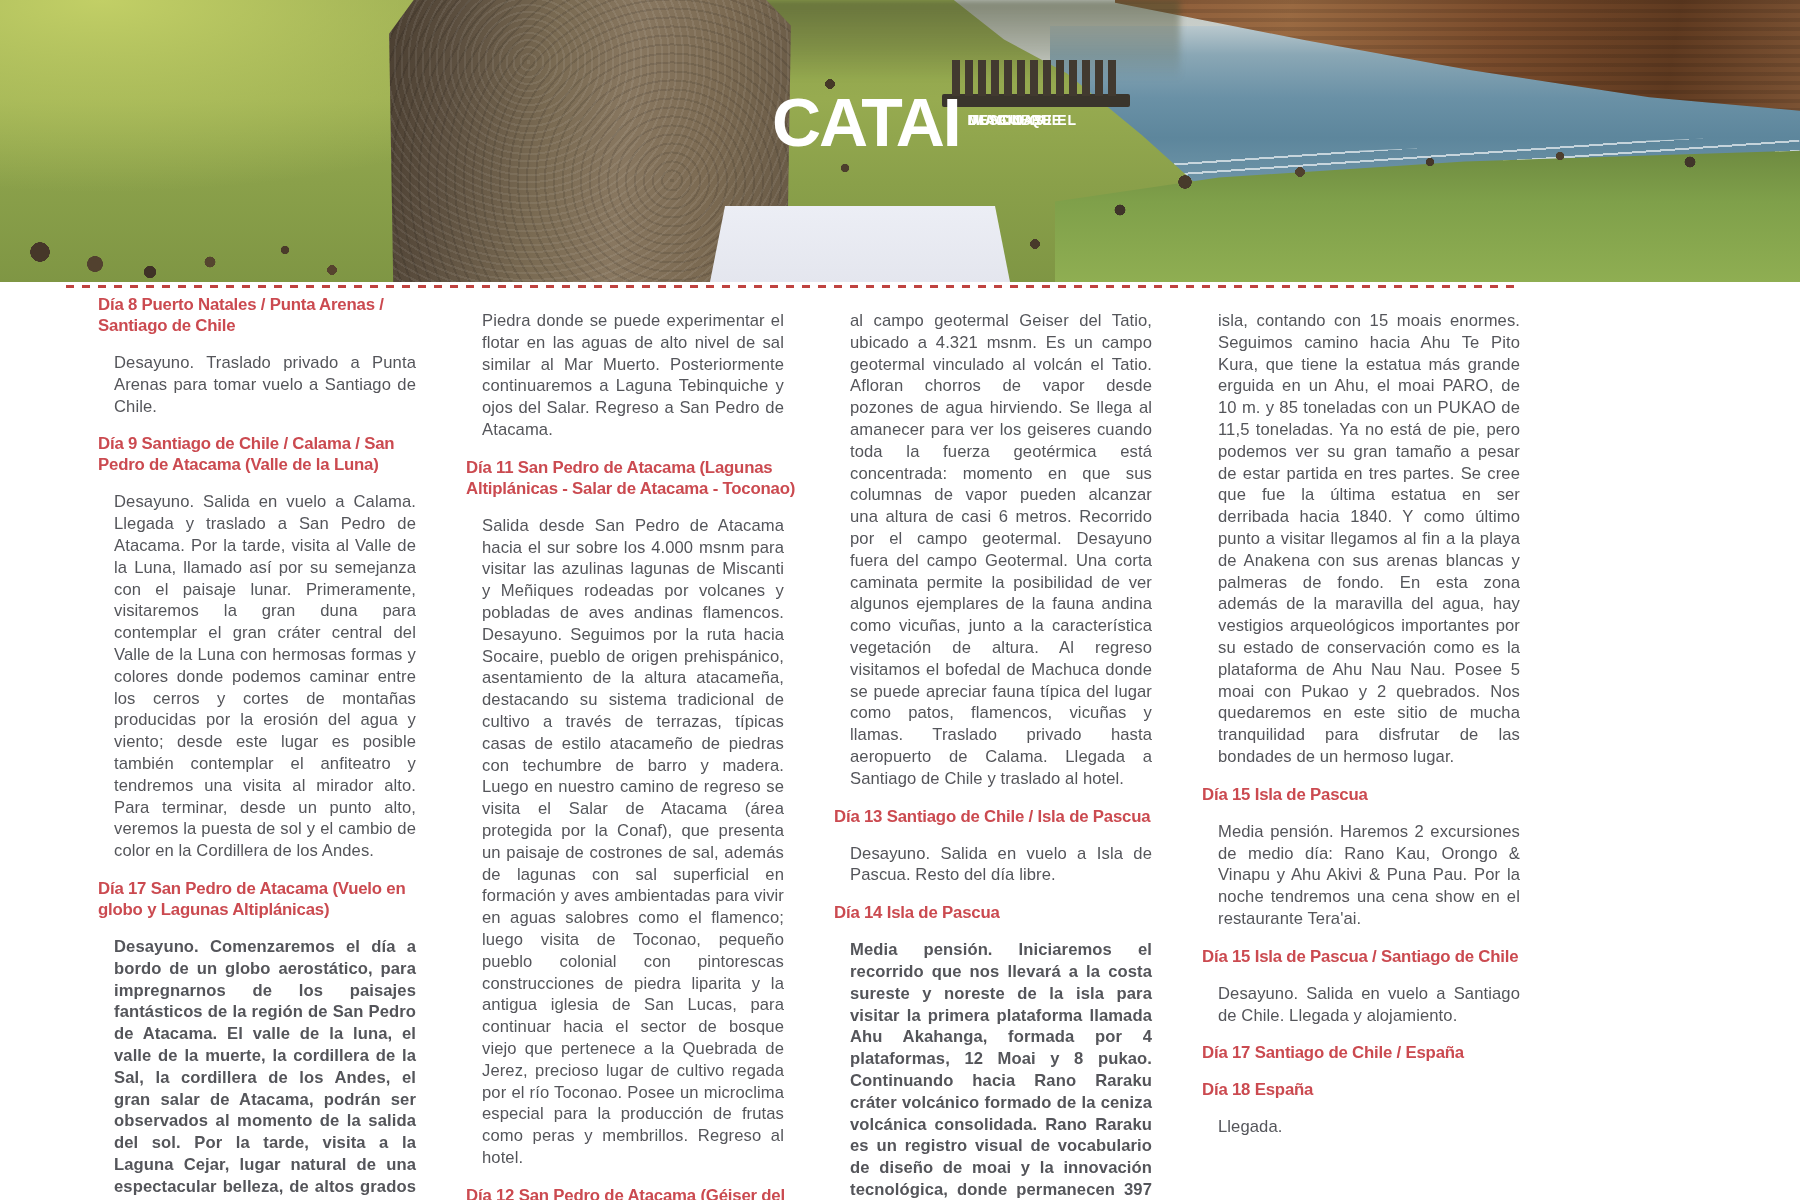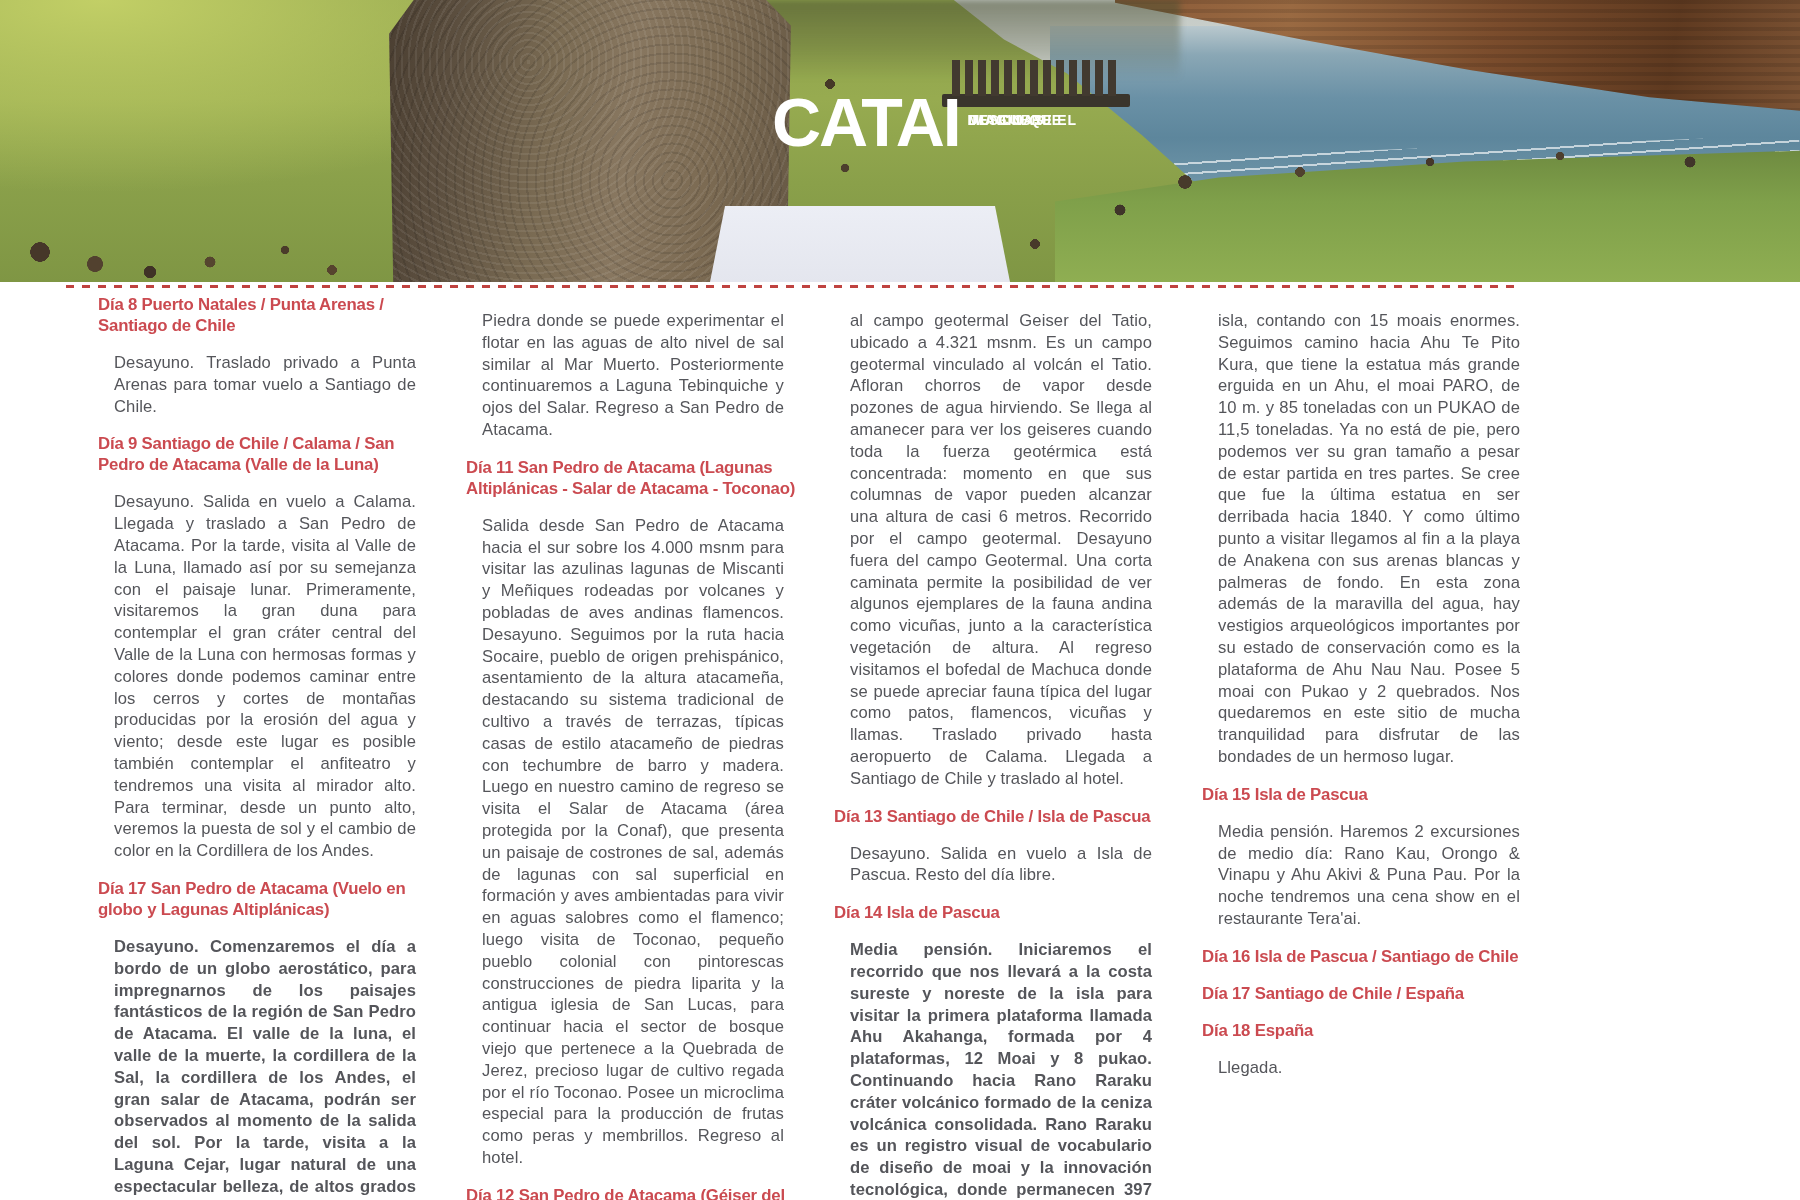--- a/index.html
+++ b/index.html
@@ -129,20 +129,21 @@
         <div class="day-body">al campo geotermal Geiser del Tatio, ubicado a 4.321 msnm. Es un campo geotermal vinculado al volcán el Tatio. Afloran chorros de vapor desde pozones de agua hirviendo. Se llega al amanecer para ver los geiseres cuando toda la fuerza geotérmica está concentrada: momento en que sus columnas de vapor pueden alcanzar una altura de casi 6 metros. Recorrido por el campo geotermal. Desayuno fuera del campo Geotermal. Una corta caminata permite la posibilidad de ver algunos ejemplares de la fauna andina como vicuñas, junto a la característica vegetación de altura. Al regreso visitamos el bofedal de Machuca donde se puede apreciar fauna típica del lugar como patos, flamencos, vicuñas y llamas. Traslado privado hasta aeropuerto de Calama. Llegada a Santiago de Chile y traslado al hotel.</div>
         <div class="day-heading">Día 13 Santiago de Chile / Isla de Pascua</div>
         <div class="day-body">Desayuno. Salida en vuelo a Isla de Pascua. Resto del día libre.</div>
         <div class="day-heading">Día 14 Isla de Pascua</div>
         <div class="day-body flush">Media pensión. Iniciaremos el recorrido que nos llevará a la costa sureste y noreste de la isla para visitar la primera plataforma llamada Ahu Akahanga, formada por 4 plataformas, 12 Moai y 8 pukao. Continuando hacia Rano Raraku cráter volcánico formado de la ceniza volcánica consolidada. Rano Raraku es un registro visual de vocabulario de diseño de moai y la innovación tecnológica, donde permanecen 397 moais. Almuerzo picnic. Continuamos con la magnífica plataforma llamada Ahu tongariki, el ahu más sorprendente de la</div>
       </div>
     <div class="col">
         <div class="day-body">isla, contando con 15 moais enormes. Seguimos camino hacia Ahu Te Pito Kura, que tiene la estatua más grande erguida en un Ahu, el moai PARO, de 10 m. y 85 toneladas con un PUKAO de 11,5 toneladas. Ya no está de pie, pero podemos ver su gran tamaño a pesar de estar partida en tres partes. Se cree que fue la última estatua en ser derribada hacia 1840. Y como último punto a visitar llegamos al fin a la playa de Anakena con sus arenas blancas y palmeras de fondo. En esta zona además de la maravilla del agua, hay vestigios arqueológicos importantes por su estado de conservación como es la plataforma de Ahu Nau Nau. Posee 5 moai con Pukao y 2 quebrados. Nos quedaremos en este sitio de mucha tranquilidad para disfrutar de las bondades de un hermoso lugar.</div>
         <div class="day-heading">Día 15 Isla de Pascua</div>
         <div class="day-body">Media pensión. Haremos 2 excursiones de medio día: Rano Kau, Orongo &amp; Vinapu y Ahu Akivi &amp; Puna Pau. Por la noche tendremos una cena show en el restaurante Tera'ai.</div>
-        <div class="day-heading">Día 16 Isla de Pascua / Santiago de Chile</div>
+        <div class="day-heading">Día 15 Isla de Pascua / Santiago de Chile</div>
+        <div class="day-body">Desayuno. Salida en vuelo a Santiago de Chile. Llegada y alojamiento.</div>
         <div class="day-heading">Día 17 Santiago de Chile / España</div>
         <div class="day-heading">Día 18 España</div>
         <div class="day-body">Llegada.</div>
       </div>
   </div>
 
 </div>
 
 </body></html>

